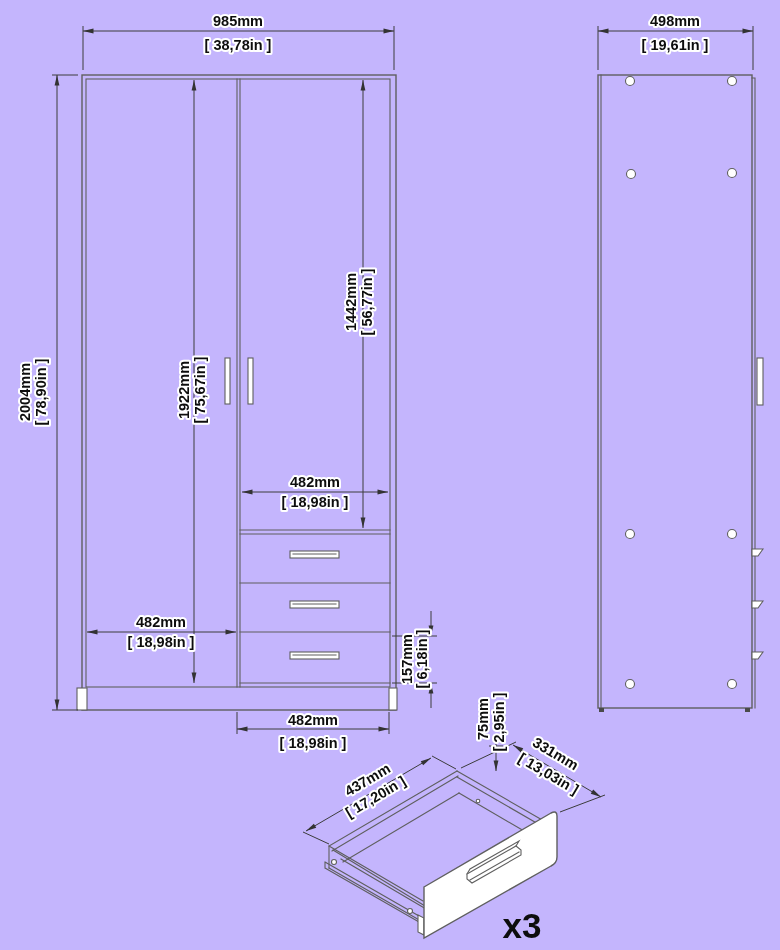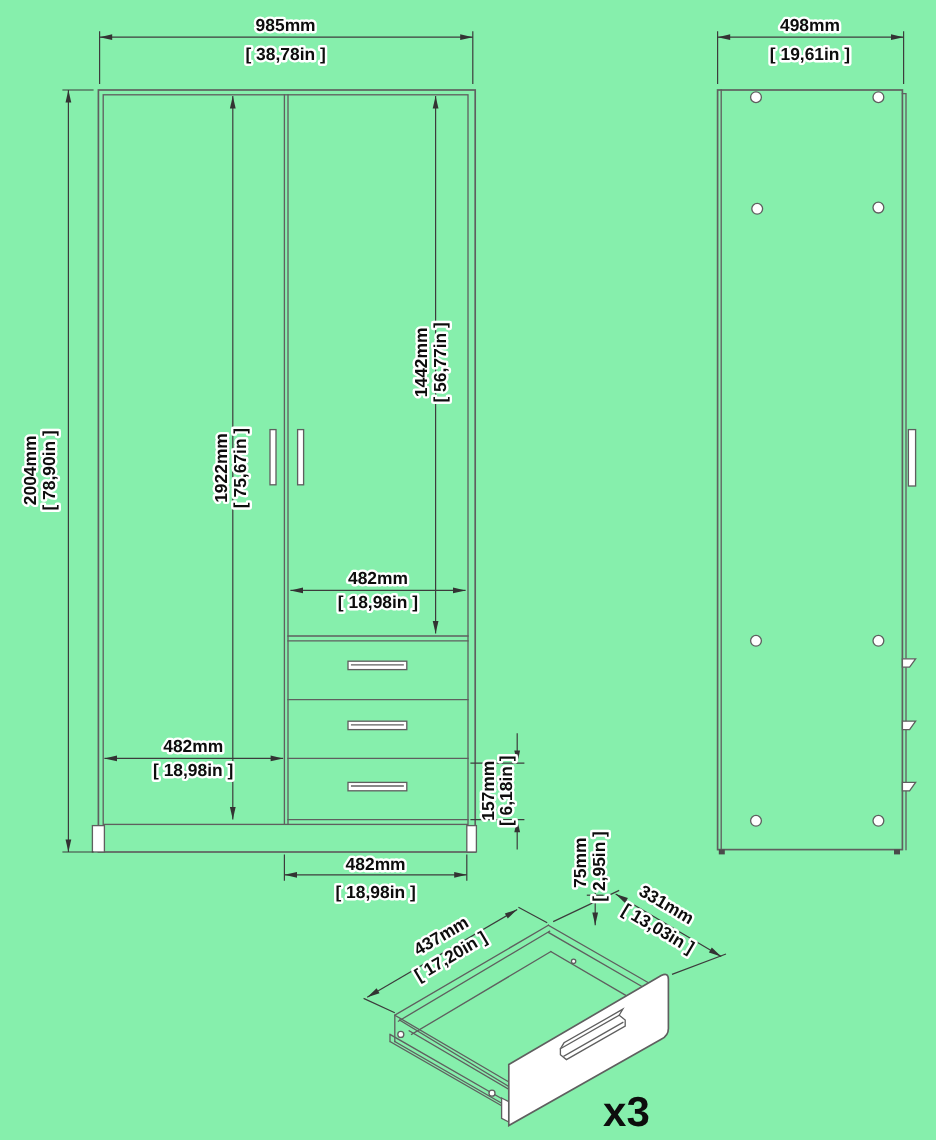--- a/index.html
+++ b/index.html
@@ -1,16 +1,16 @@
 <!DOCTYPE html>
 <html><head>
 <meta charset="utf-8">
 <style>
   html,body{margin:0;padding:0;background:#ffffff;}
-  .page{position:relative;width:780px;height:950px;background:#86efac;overflow:hidden;
+  .page{position:relative;width:780px;height:950px;background:#c4b5fd;overflow:hidden;
         font-family:"Liberation Sans",sans-serif;}
   
   .ln{fill:none;stroke:#5f5f5f;stroke-width:1.4;stroke-linecap:square;}
   .ln2{fill:none;stroke:#5f5f5f;stroke-width:1.1;stroke-linecap:square;}
   .fw{fill:#ffffff;}
   
   .dim{fill:none;stroke:#3c3c3c;stroke-width:1;}
   
   .dt{font-family:"Liberation Sans",sans-serif;font-weight:bold;font-size:14.5px;fill:#0d0d0d;
       text-anchor:middle;paint-order:stroke;stroke:#ffffff;stroke-width:4px;stroke-linejoin:round;}

